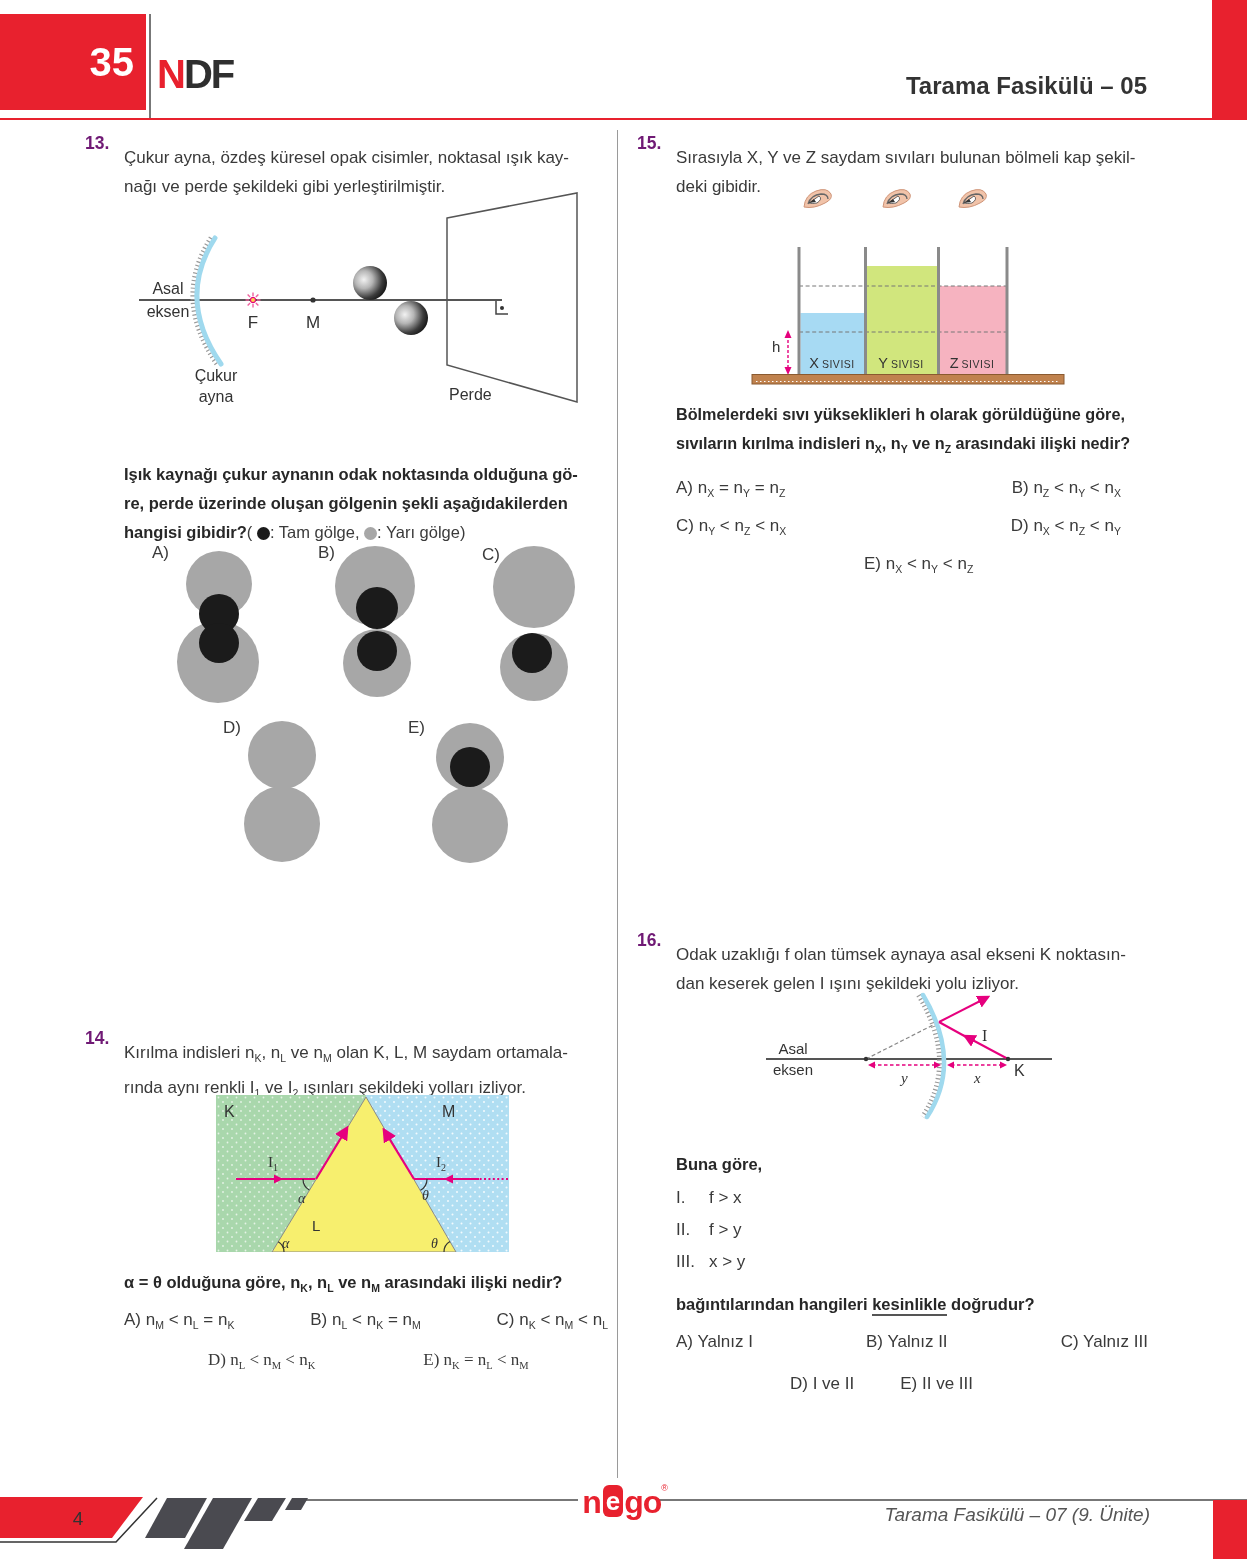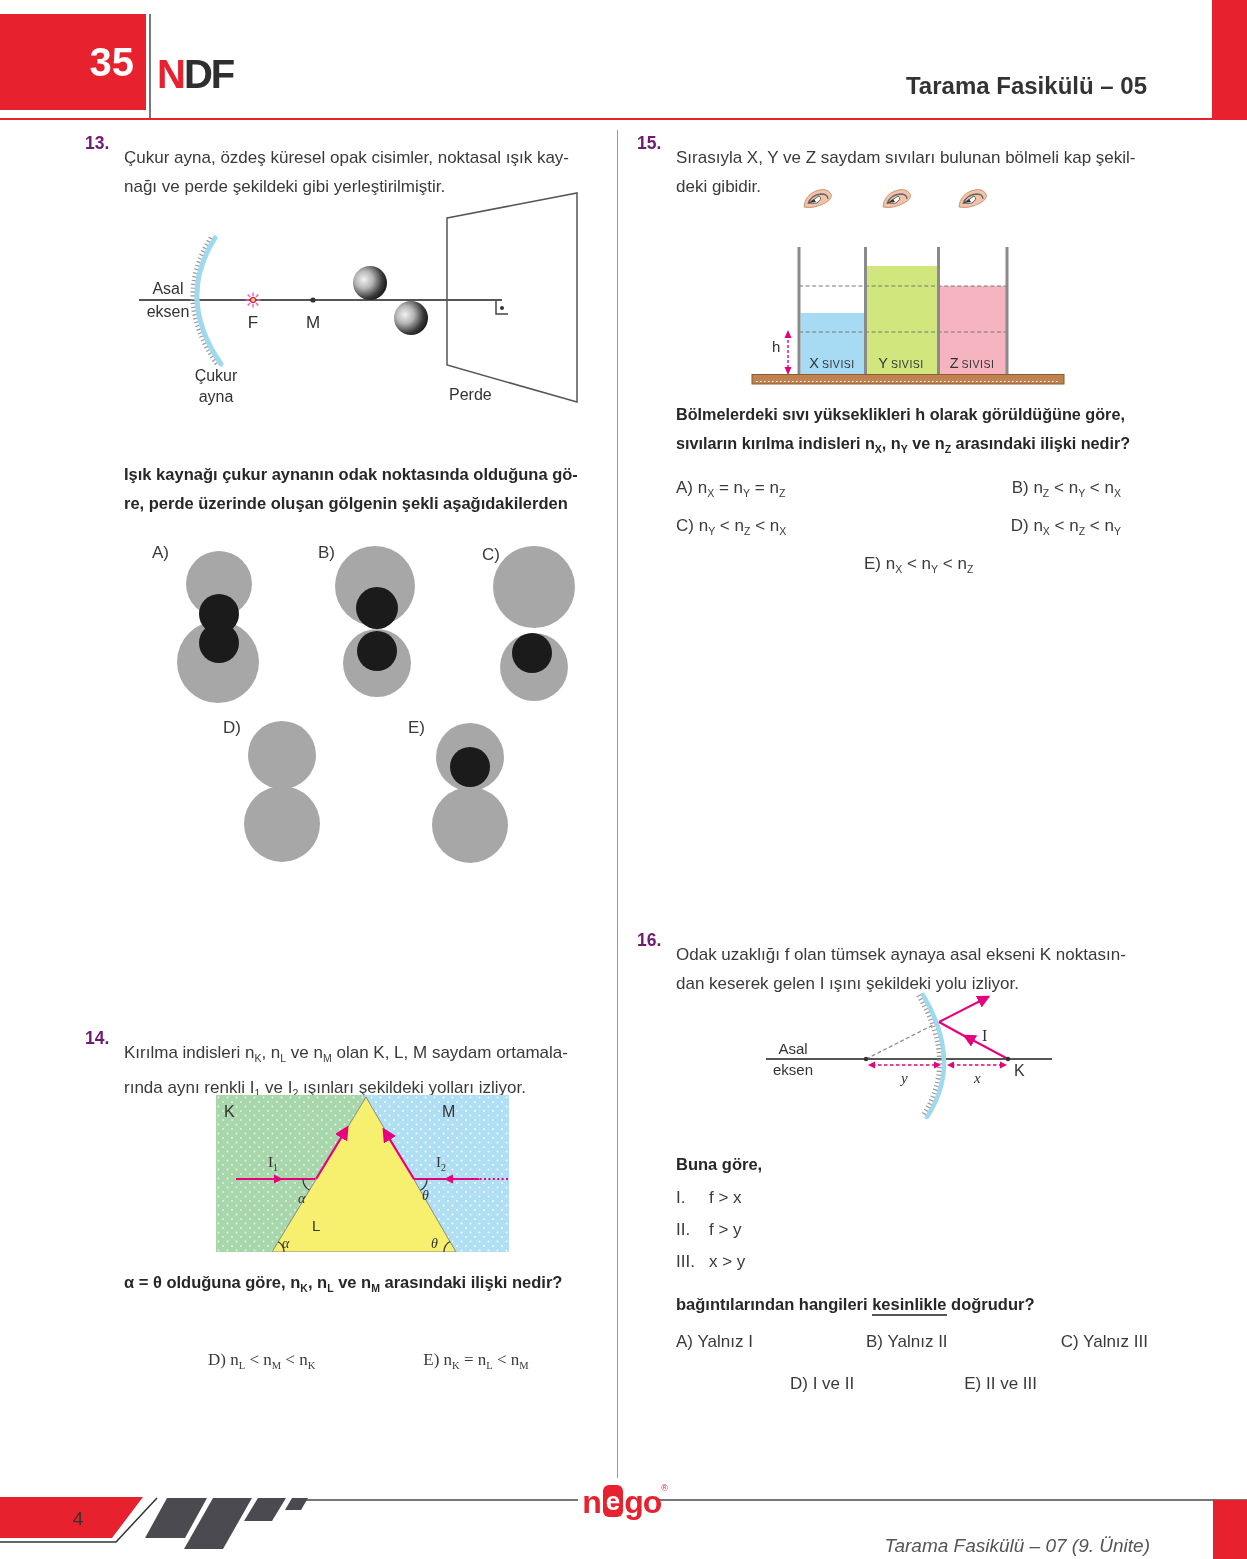--- a/index.html
+++ b/index.html
@@ -43,21 +43,21 @@
   
   .footer-line-left{position:absolute;left:300px;top:1499px;width:278px;height:2px;background:#777;}
   .footer-line-right{position:absolute;left:657px;top:1499px;width:590px;height:2px;background:#777;}
   .footer-left-svg{position:absolute;left:0;top:1489px;}
   .nego{position:absolute;left:580px;top:1482px;width:90px;height:60px;display:flex;align-items:flex-start;justify-content:center;}
   .nego-n{color:#e8212e;font-weight:800;font-size:32px;line-height:40px;}
   .nego-e{background:#e8212e;color:#fff;font-weight:800;font-size:26px;line-height:30px;border-radius:6px;padding:1px 3px;margin:3px 1px 0 1px;}
   .nego-go{color:#e8212e;font-weight:800;font-size:32px;line-height:40px;letter-spacing:-1px;}
   .nego-reg{color:#e8212e;font-size:9px;line-height:12px;}
   .footer-label{position:absolute;left:880px;top:1504px;width:270px;text-align:right;
-                font-style:italic;font-size:19px;color:#555;margin-top:31px;}
+                font-style:italic;font-size:19px;color:#555;}
   .footer-redbar{position:absolute;left:1213px;top:1500px;width:34px;height:59px;background:#e8212e;}
   svg text{fill:#333;}
 </style>
 </head>
 <body>
 
 <div class="page">
 
   <div class="unit-box">
     <span>35</span>
@@ -122,20 +122,23 @@
 
       <text x="141" y="201" text-anchor="middle" font-size="16">Çukur</text>
       <text x="141" y="222" text-anchor="middle" font-size="16">ayna</text>
 
       <text x="374" y="220" font-size="16">Perde</text>
     </svg>
 
     <div class="qprompt" style="top:295px;margin-top:32px;">
       <div>Işık kaynağı çukur aynanın odak noktasında olduğuna gö-</div>
       <div>re, perde üzerinde oluşan gölgenin şekli aşağıdakilerden</div>
+      <div>
+        <span>hangisi gibidir?</span><span class="legend-regular">( </span><span class="dot-umbra"></span><span class="legend-regular">: Tam gölge, </span><span class="dot-penumbra"></span><span class="legend-regular">: Yarı gölge)</span>
+      </div>
     </div>
 
     <div>
       <span class="shadow-label" style="left:67px;top:410px;">A)</span>
       <div class="circ pen" style="left:101px;top:418px;width:66px;height:66px;"></div>
       <div class="circ pen" style="left:92px;top:488px;width:82px;height:82px;"></div>
       <div class="circ umb" style="left:114px;top:461px;width:40px;height:40px;"></div>
       <div class="circ umb" style="left:114px;top:490px;width:40px;height:40px;"></div>
 
       <span class="shadow-label" style="left:233px;top:410px;">B)</span>
@@ -206,20 +209,25 @@
       <text x="96" y="136" font-size="15">L</text>
       <text x="52" y="72" font-size="15" font-family="Liberation Serif,serif"><tspan>I</tspan><tspan dy="4" font-size="10">1</tspan></text>
       <text x="220" y="72" font-size="15" font-family="Liberation Serif,serif"><tspan>I</tspan><tspan dy="4" font-size="10">2</tspan></text>
       <text x="82" y="108" font-size="14" font-style="italic" font-family="Liberation Serif,serif">α</text>
       <text x="66" y="153" font-size="14" font-style="italic" font-family="Liberation Serif,serif">α</text>
       <text x="206" y="105" font-size="14" font-style="italic" font-family="Liberation Serif,serif">θ</text>
       <text x="215" y="153" font-size="14" font-style="italic" font-family="Liberation Serif,serif">θ</text>
     </svg>
 
     <div class="qprompt" style="top:240px;">α = θ olduğuna göre, n<sub>K</sub>, n<sub>L</sub> ve n<sub>M</sub> arasındaki ilişki nedir?</div>
+    <div class="opt-row opt-between" style="left:39px;top:282px;width:484px;">
+      <span>A) n<sub>M</sub> &lt; n<sub>L</sub> = n<sub>K</sub></span>
+      <span>B) n<sub>L</sub> &lt; n<sub>K</sub> = n<sub>M</sub></span>
+      <span>C) n<sub>K</sub> &lt; n<sub>M</sub> &lt; n<sub>L</sub></span>
+    </div>
     <div class="opt-row" style="left:123px;top:322px;gap:108px;font-family:Liberation Serif, serif;">
       <span>D) n<sub>L</sub> &lt; n<sub>M</sub> &lt; n<sub>K</sub></span>
       <span>E) n<sub>K</sub> = n<sub>L</sub> &lt; n<sub>M</sub></span>
     </div>
   </section>
 
   <section class="question q15" style="left:637px;top:133px;width:525px;height:470px;">
     <span class="qnum">15.</span>
     <div class="qtext">
       <div>Sırasıyla X, Y ve Z saydam sıvıları bulunan bölmeli kap şekil-</div>
@@ -344,21 +352,21 @@
       <span class="stmt-num">III.</span><span>x &gt; y</span>
     </div>
     <div class="qprompt" style="top:360px;">
       <span>bağıntılarından hangileri </span><span class="prompt-underline">kesinlikle</span><span> doğrudur?</span>
     </div>
     <div class="opt-row opt-between" style="left:39px;top:402px;width:472px;">
       <span>A) Yalnız I</span>
       <span>B) Yalnız II</span>
       <span>C) Yalnız III</span>
     </div>
-    <div class="opt-row" style="left:153px;top:444px;gap:110px;text-align:center;">
+    <div class="opt-row" style="left:153px;top:444px;gap:46px;text-align:center;">
       <span>D) I ve II</span>
       <span>E) II ve III</span>
     </div>
   </section>
 
   <div class="footer-line-left"></div>
   <div class="footer-line-right"></div>
 
   <svg class="footer-left-svg" width="340" height="70" viewBox="0 0 340 70">
     <polygon points="0,8 143,8 112,49 0,49" fill="#e8212e"></polygon>

